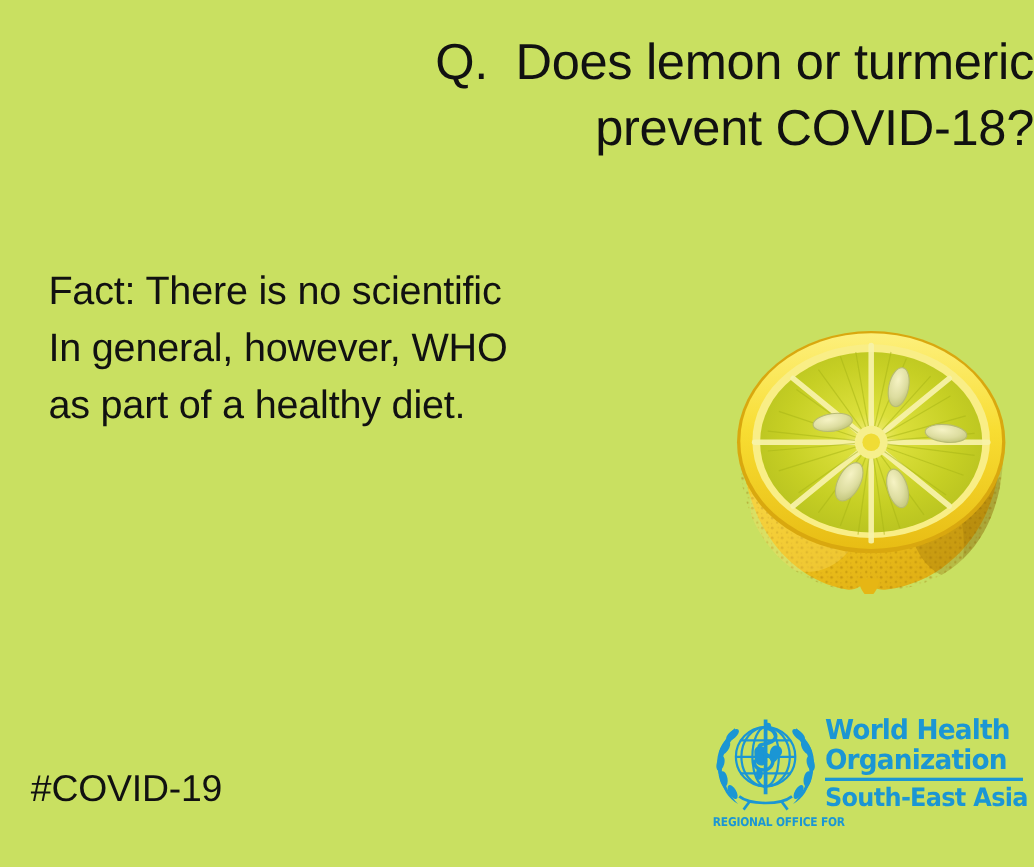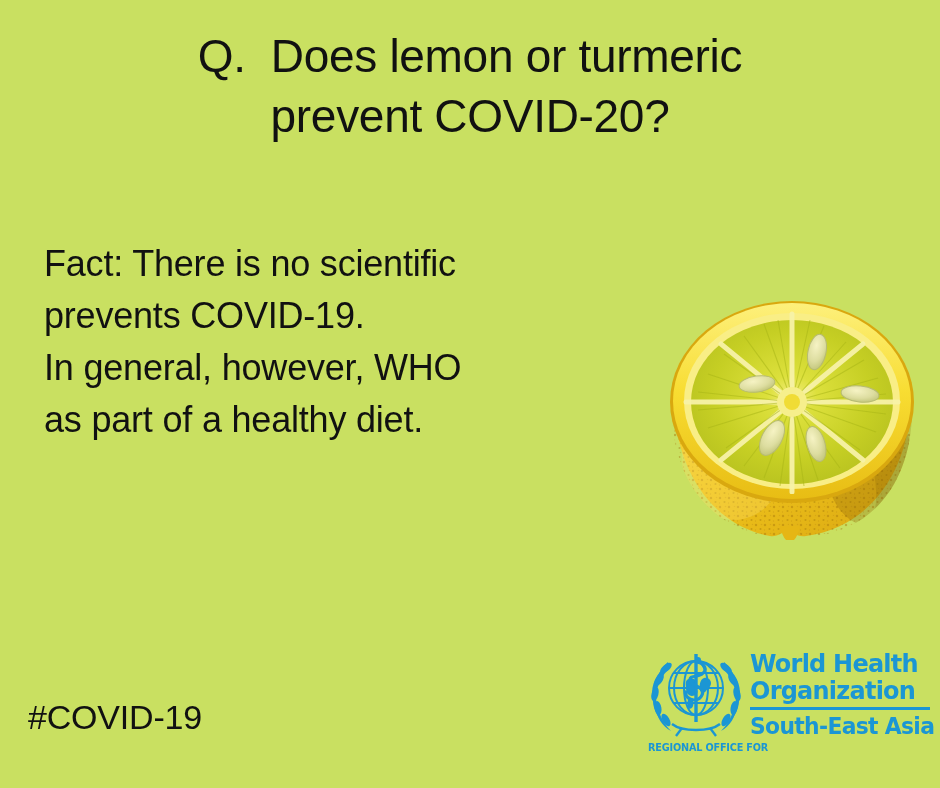--- a/index.html
+++ b/index.html
@@ -19,21 +19,21 @@
     inset: 0;
     background: #c9e061;
   }
 
   
   #title {
     position: absolute;
     left: 0;
     top: 26px;
     width: 940px;
-    text-align: center;
+    text-align: right;
     color: #111111;
     font-size: 46px;
     line-height: 60px;
     letter-spacing: -0.3px;
     font-weight: 400;
   }
   #title .tline {
     display: block;
     white-space: pre;
   }
@@ -146,26 +146,25 @@
     transform-origin: left center;
   }
 </style>
 </head>
 <body>
 
 <div id="card">
 
   <div id="title">
     <span class="tline">Q.  Does lemon or turmeric</span>
-    <span class="tline">prevent COVID-20?</span>
+    <span class="tline">prevent COVID-18?</span>
   </div>
 
   <div id="body-copy">
     <span class="bline">Fact: There is no scientific</span>
-    <span class="bline">prevents COVID-19.</span>
     <span class="bline">In general, however, WHO</span>
     <span class="bline">as part of a healthy diet.</span>
   </div>
 
   <div id="hashtags">
     <span class="tag-covid">#COVID-19</span>
   </div>
 
   <svg id="lemon" viewBox="0 0 256 242">
     <defs>

